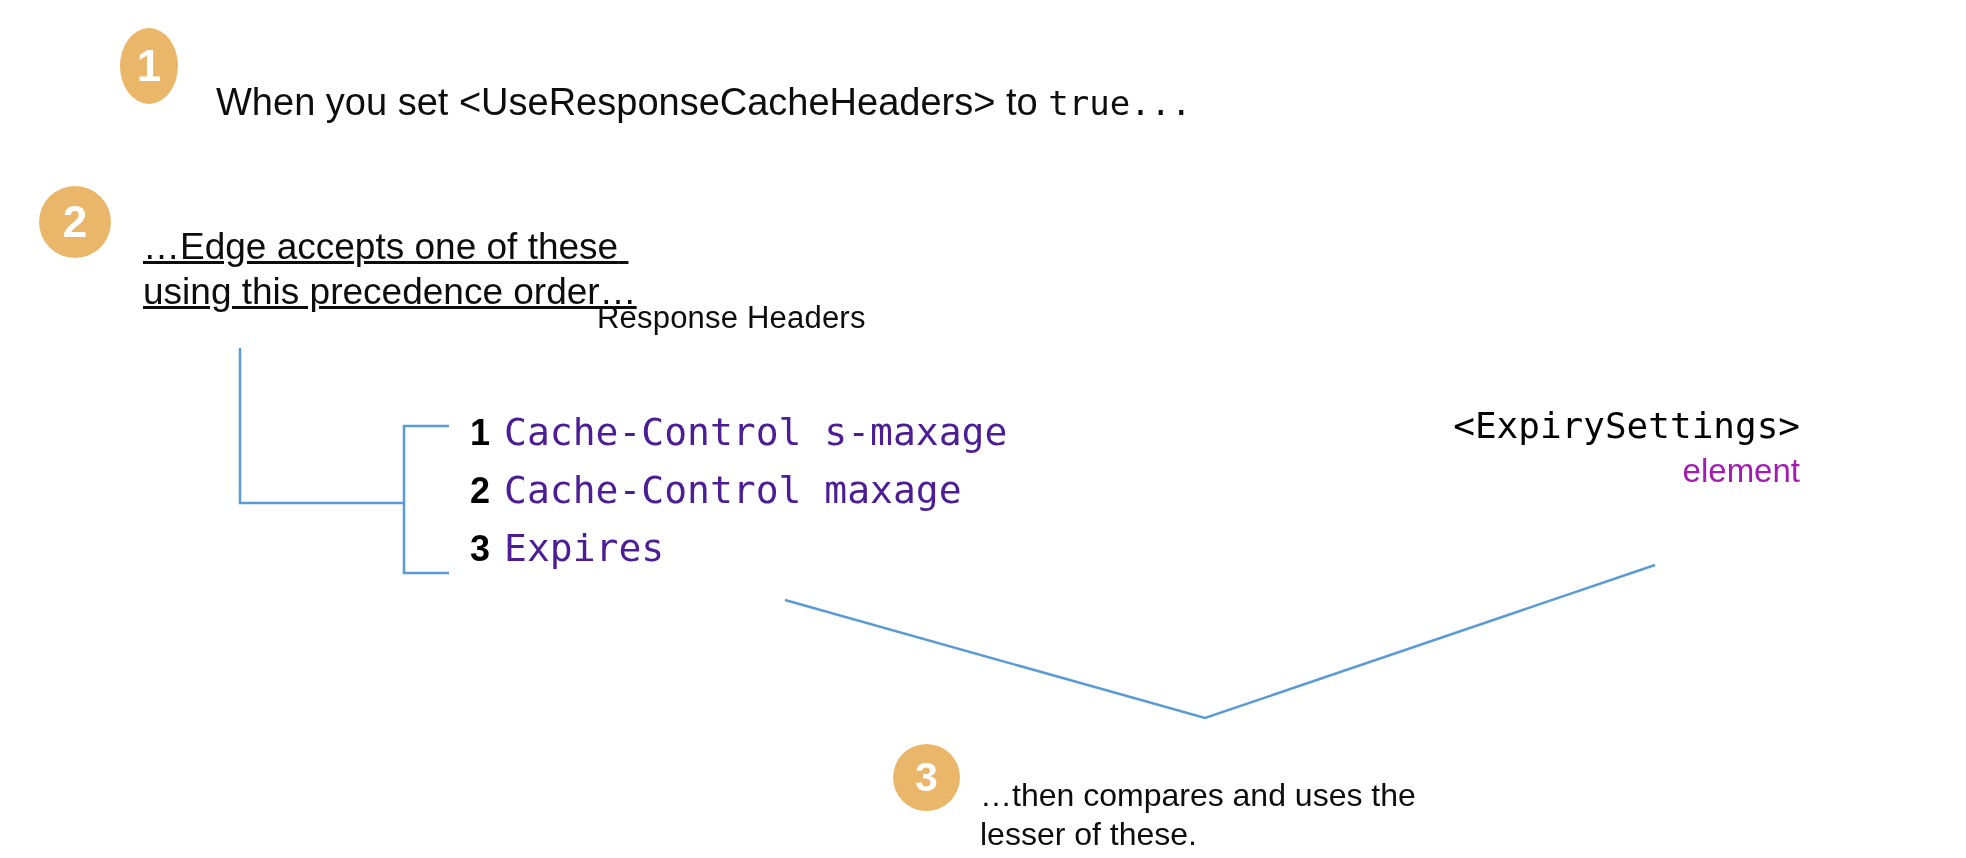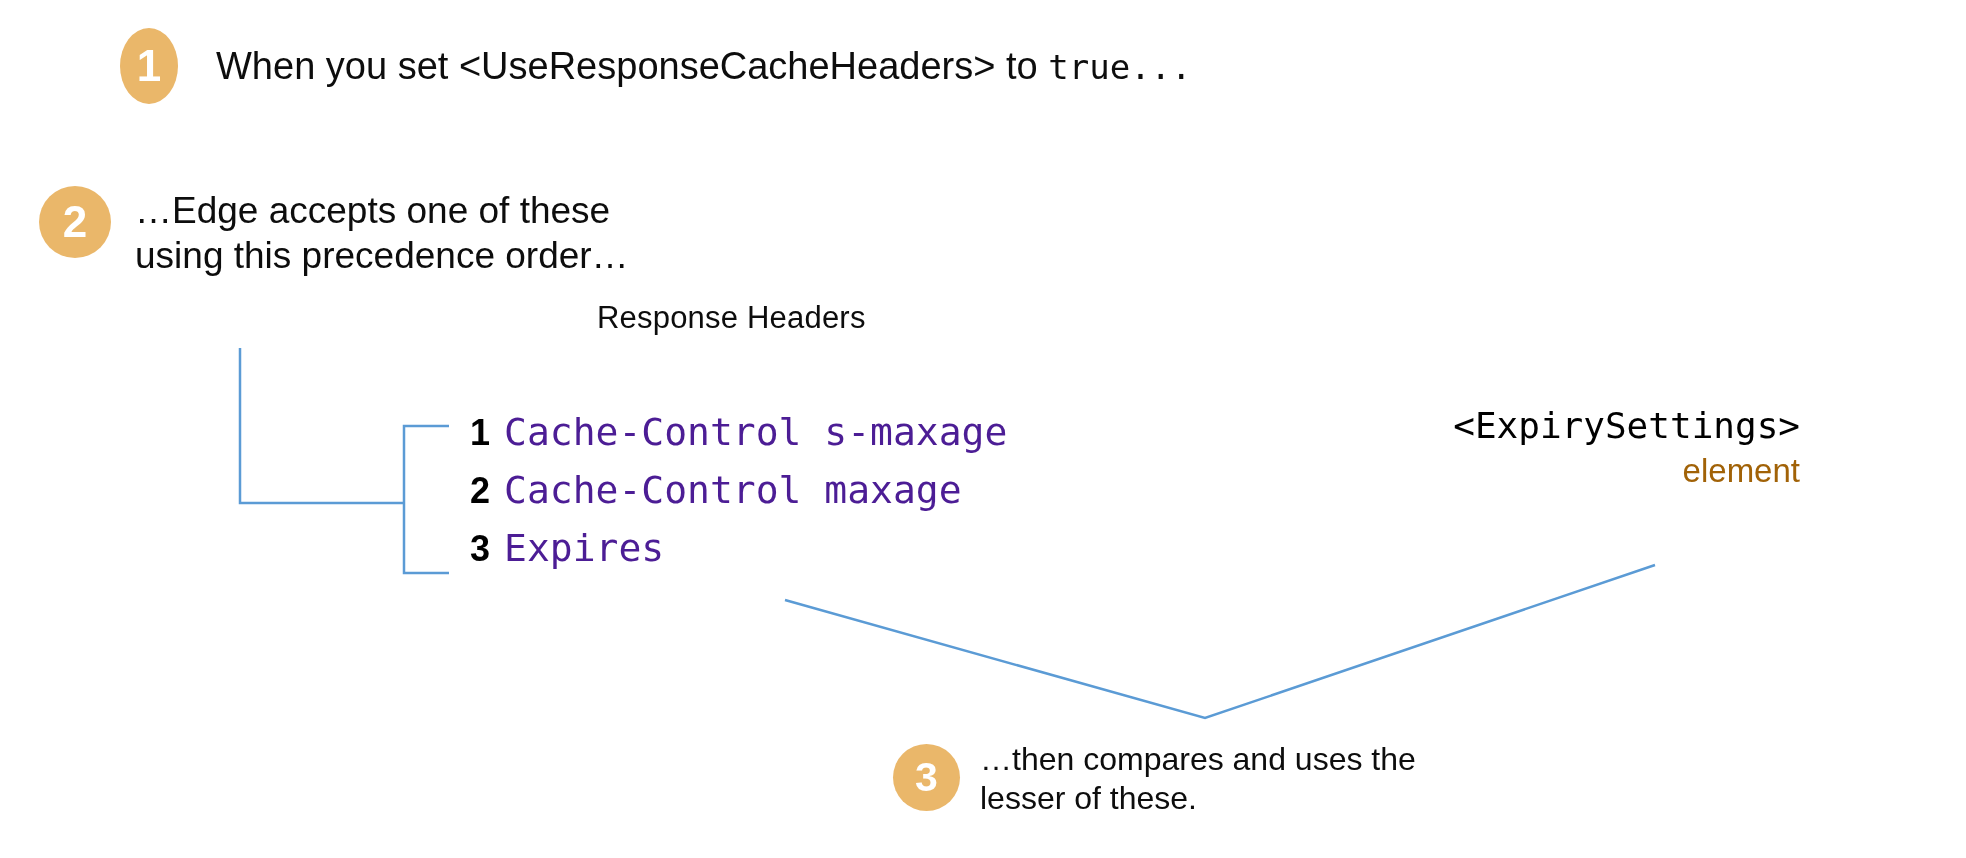--- a/index.html
+++ b/index.html
@@ -78,35 +78,37 @@
   }
 
   
   .callout {
     position: absolute;
     font-family: "Liberation Sans", sans-serif;
     font-size: 37px;
     line-height: 1.22;
     color: #0d0d0d;
     white-space: pre-wrap;
+    margin-top: 36px;
   }
   #callout-1 {
     left: 216px;
     top: 43px;
     font-size: 38px;
     white-space: nowrap;
   }
   #callout-1 .mono {
     font-family: "DejaVu Sans Mono", "Liberation Mono", monospace;
     font-size: 34px;
   }
   #callout-2 {
-    left: 135px;
+    left: 143px;
     top: 188px;
     width: 520px;
+    text-decoration: underline;
   }
   #callout-3 {
     left: 980px;
     top: 740px;
     width: 470px;
     text-align: left;
     font-size: 32px;
     line-height: 1.23;
   }
 
@@ -167,21 +169,21 @@
   }
   #policy-element-name {
     font-family: "DejaVu Sans Mono", "Liberation Mono", monospace;
     font-size: 36px;
     color: #000000;
     white-space: nowrap;
   }
   #policy-element-word {
     font-family: "Liberation Sans", sans-serif;
     font-size: 33px;
-    color: #a16207;
+    color: #a21caf;
     margin-top: 6px;
   }
 </style>
 </head>
 <body>
 
 <div id="canvas" style="background: rgb(255, 255, 255);">
 
   <svg id="connectors" viewBox="0 0 1966 858" xmlns="http://www.w3.org/2000/svg">
 

